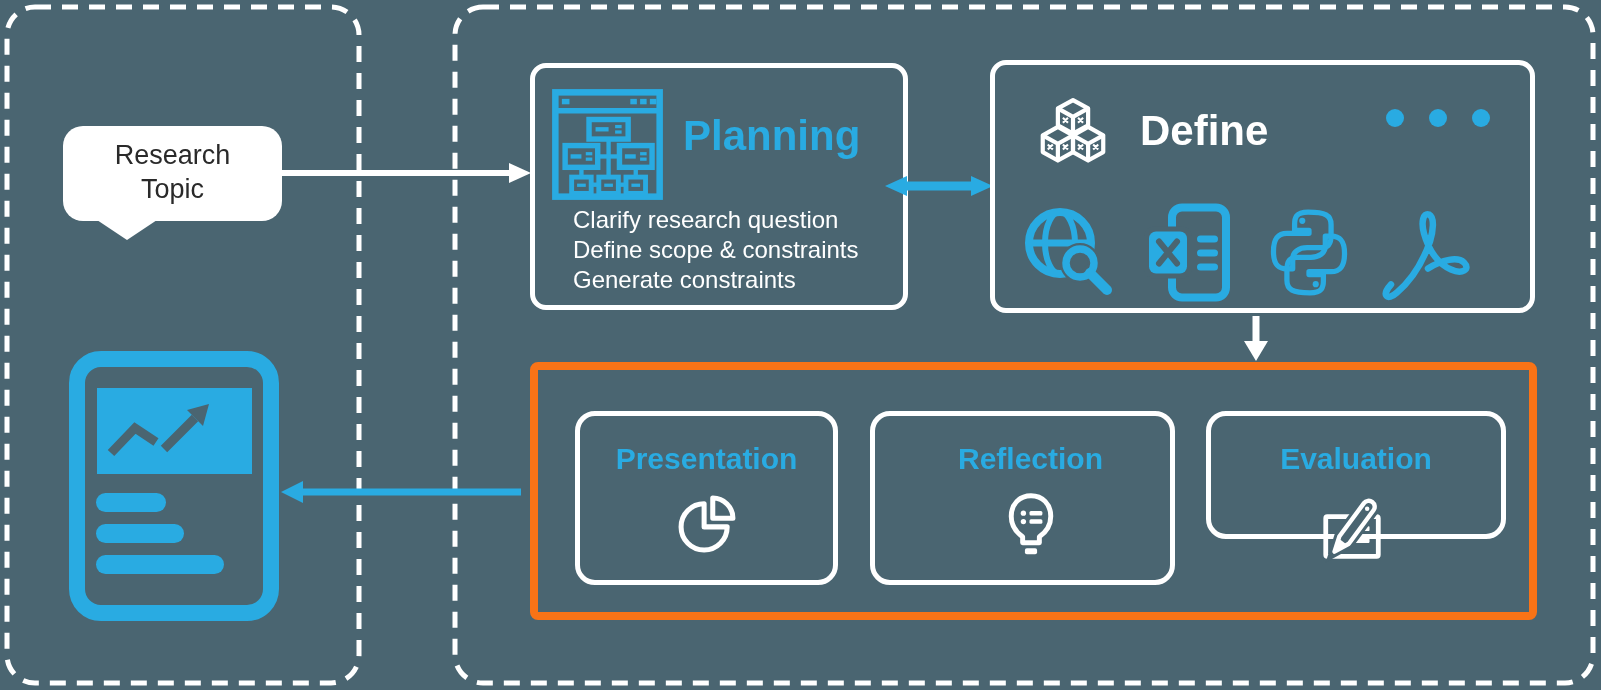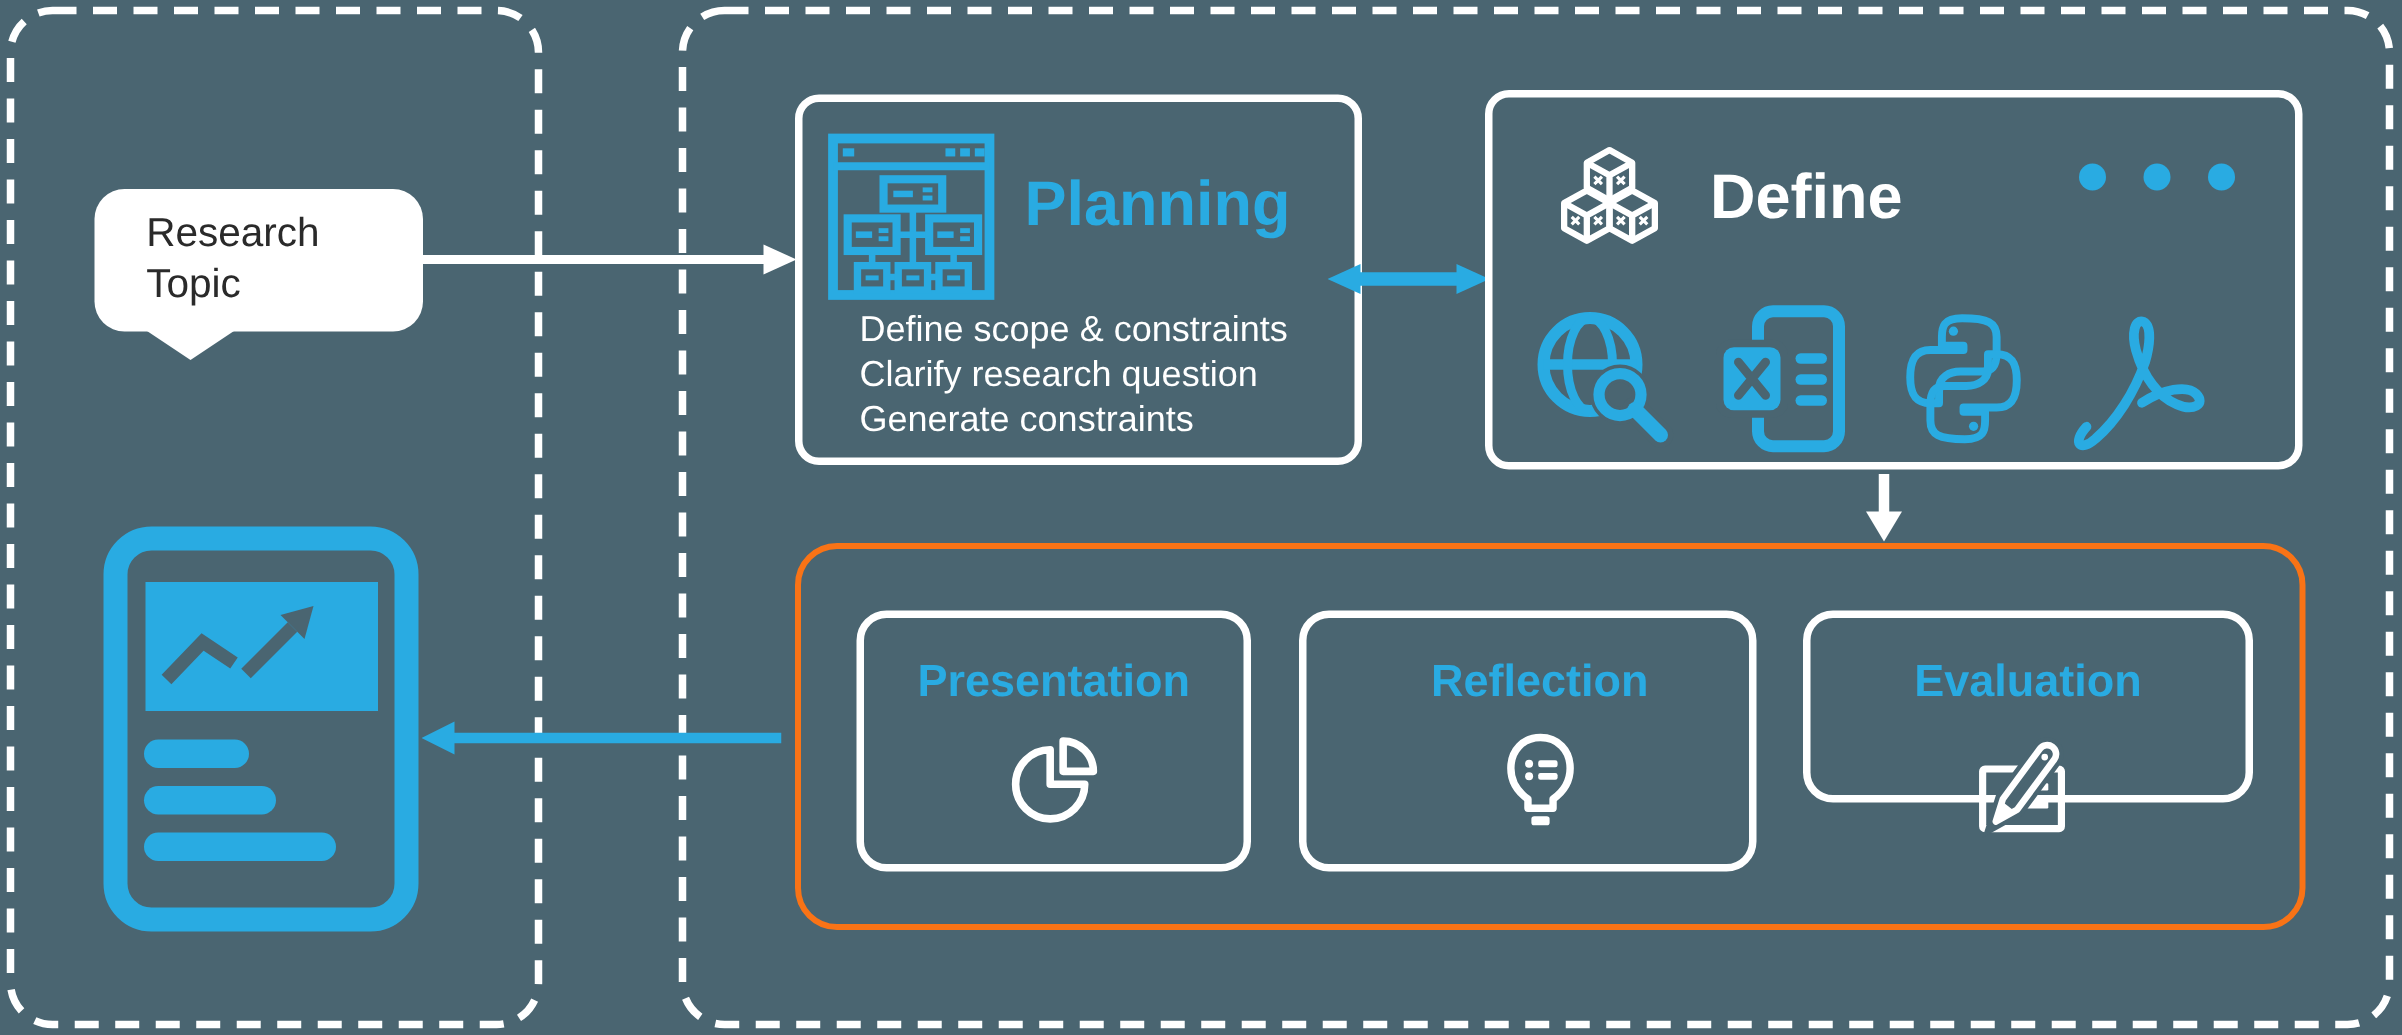--- a/index.html
+++ b/index.html
@@ -15,29 +15,29 @@
     position:absolute; left:63px; top:126px; width:219px; height:95px;
     background:#FFFFFF; border-radius:20px;
   }
   .bubble::after {
     content:""; position:absolute; left:34px; bottom:-19px;
     border-left:30px solid transparent; border-right:30px solid transparent;
     border-top:20px solid #FFFFFF;
   }
   .bubble-label {
     display:block; width:150px; margin:12px auto 0;
-    font-size:27px; line-height:34px; color:#2A2A2A; 
+    font-size:27px; line-height:34px; color:#2A2A2A; text-align:center;
   }
 
   
   .wbox { position:absolute; box-sizing:border-box; border:5px solid #FFFFFF; border-radius:16px; }
   .planning-box { left:530px; top:63px; width:378px; height:247px; }
   .tools-box    { left:990px; top:60px; width:545px; height:253px; }
   .stages-box   { left:530px; top:362px; width:1007px; height:258px;
-                  box-sizing:border-box; border:4px solid #f97316; border-radius:28px; position:absolute; }
+                  box-sizing:border-box; border:8px solid #f97316; border-radius:8px; position:absolute; }
   .stage-card   { position:absolute; box-sizing:border-box; border:5px solid #FFFFFF; border-radius:20px;
                   display:flex; flex-direction:column; align-items:center; }
 
   .planning-title { position:absolute; left:148px; top:44px; font-size:42px; font-weight:bold; color:#29ABE2; }
   .tools-title    { position:absolute; left:145px; top:42px; font-size:42px; font-weight:bold; color:#FFFFFF; }
   .task-list      { position:absolute; left:38px; top:137px; }
   .task-line      { color:#FFFFFF; font-size:24px; line-height:30px; white-space:nowrap; }
 
   .menu-dots { position:absolute; left:391px; top:44px; display:flex; gap:25px; }
   .menu-dot  { width:18px; height:18px; border-radius:50%; background:#29ABE2; }
@@ -99,22 +99,22 @@
         <rect x="68" y="61" width="10" height="4"></rect>
           <rect x="82" y="59" width="6" height="3"></rect>
           <rect x="82" y="64" width="6" height="3"></rect>
         <rect x="24" y="88" width="8" height="3"></rect>
           <rect x="49" y="88" width="8" height="3"></rect>
           <rect x="74" y="88" width="8" height="3"></rect>
       </g>
     </svg>
     <div class="planning-title">Planning</div>
     <div class="task-list">
+      <div class="task-line">Clarify research question</div>
       <div class="task-line">Define scope &amp; constraints</div>
-      <div class="task-line">Clarify research question</div>
       <div class="task-line">Generate constraints</div>
     </div>
   </div>
 
   <svg class="abs" style="left:885px;top:172px;" width="108" height="28">
     <line x1="20" y1="14" x2="88" y2="14" stroke="#29ABE2" stroke-width="9"></line>
     <polygon points="22,4 0,14 22,24" fill="#29ABE2"></polygon>
     <polygon points="86,4 108,14 86,24" fill="#29ABE2"></polygon>
   </svg>
 

